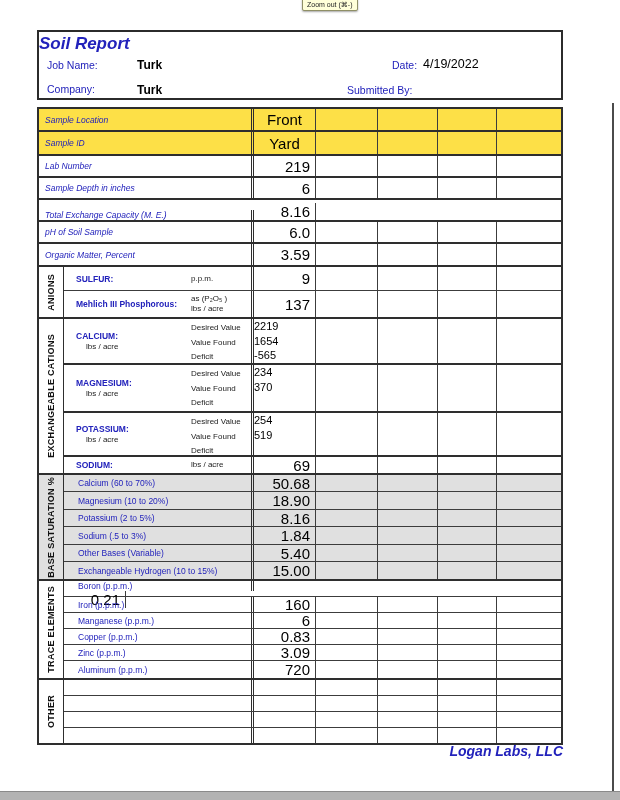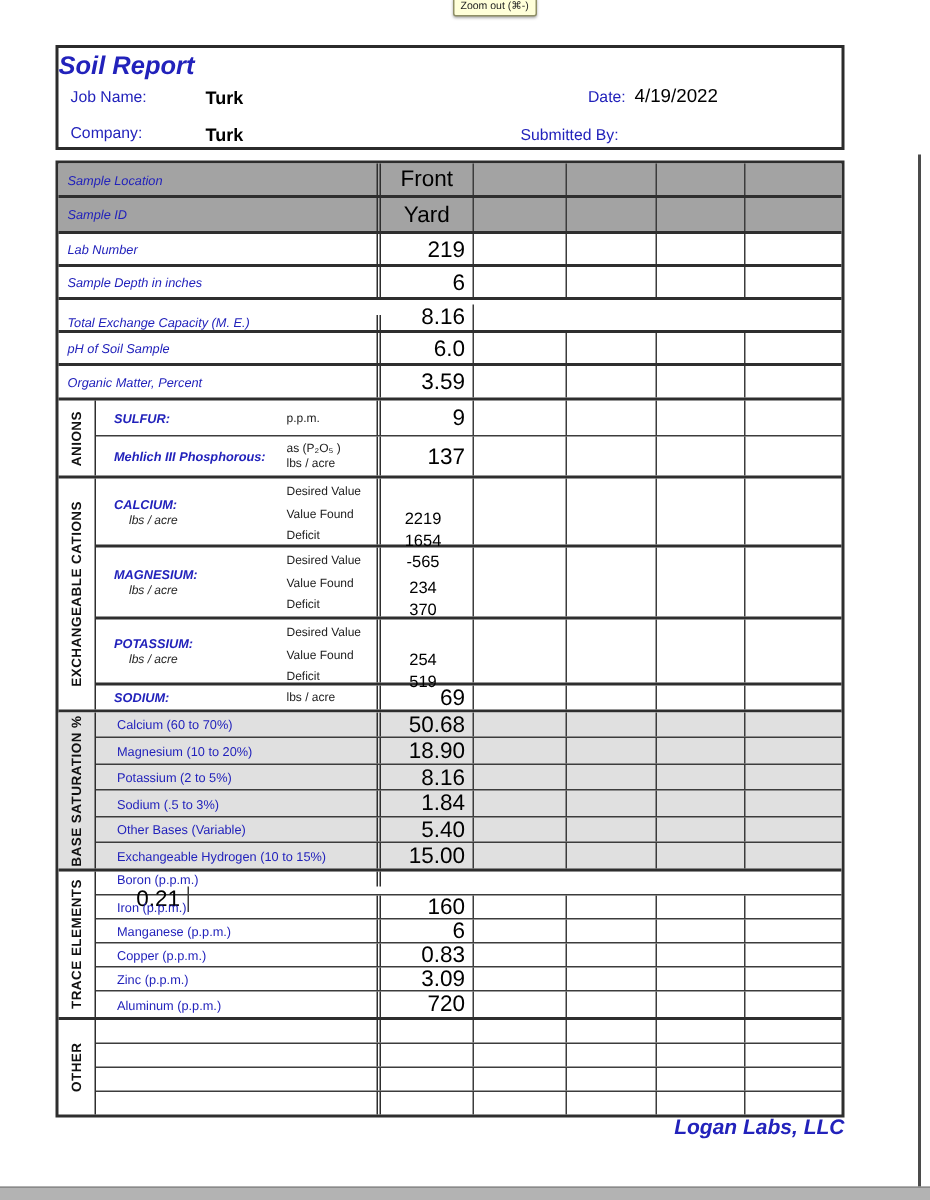--- a/index.html
+++ b/index.html
@@ -35,47 +35,47 @@
   .p-sub-l{left:308px;top:52px;}
 
   
   #soil-table{
     position:absolute;left:37px;top:107px;width:526px;
     border:2px solid #2e2e2e;box-sizing:border-box;background:#fff;
   }
   .section{display:flex;border-bottom:2px solid #2e2e2e;}
   .section:last-child{border-bottom:none;}
   .graysec{background:#e0e0e0;}
-  .gray{background:#a3a3a3;}
+  .gray{background:#fde047;}
   .cat{width:25px;box-sizing:border-box;border-right:1px solid #2e2e2e;display:flex;align-items:center;justify-content:center;}
   .catlabel{writing-mode:vertical-rl;transform:rotate(180deg);font-weight:bold;font-size:9px;letter-spacing:.3px;color:#111;white-space:nowrap;}
   .rows{flex:1;display:flex;flex-direction:column;}
   .row{display:flex;box-sizing:border-box;border-bottom:1px solid #3c3c3c;}
   .rows .row:last-child{border-bottom:none;}
   .sec-top .row,.sec-cations .row{border-bottom-width:2px;border-bottom-color:#2e2e2e;}
 
   .lbl{box-sizing:border-box;border-right:3px double #2e2e2e;}
   .toplbl{width:215px;display:flex;align-items:center;padding-left:6px;
           font-size:8.5px;font-style:italic;color:#2222bb;}
   .slbl{width:190px;display:flex;align-items:center;padding-left:14px;
         font-size:8.5px;color:#2222bb;}
   .lblflex{width:190px;display:flex;align-items:center;}
-  .nameblock{width:127px;box-sizing:border-box;padding-left:12px;font-style:italic;}
+  .nameblock{width:127px;box-sizing:border-box;padding-left:12px;}
   .ename{font-size:8.5px;font-weight:bold;color:#2222bb;}
   .esub{font-size:8px;color:#222;margin-left:10px;margin-top:1px;}
   .unit{font-size:8px;color:#222;line-height:10px;}
   .subcol{font-size:8px;color:#222;line-height:14.5px;padding-top:2px;align-self:flex-start;}
 
   .cell{box-sizing:border-box;border-right:1px solid #3c3c3c;}
   .c1{width:62px;} .c2{width:62px;} .c3{width:60px;} .c4{width:59px;} .c5{width:64px;border-right:none;}
   .val{display:flex;align-items:center;justify-content:flex-end;
        font-size:15px;color:#000;padding-right:5px;}
   .val.center{justify-content:center;padding-right:0;}
-  .val3{display:block;text-align:center;font-size:11px;color:#000;
-        padding-right:5px;padding-top:20px;line-height:14.5px;}
+  .val3{display:block;text-align:left;font-size:11px;color:#000;
+        padding-right:5px;padding-top:0;line-height:14.5px;}
 
   .footer{
     position:absolute;top:743px;right:57px;
     font-size:14px;font-weight:bold;font-style:italic;color:#2222bb;
   }
 </style>
 </head>
 <body>
 
 <div class="tooltip">Zoom out (⌘-)</div>

